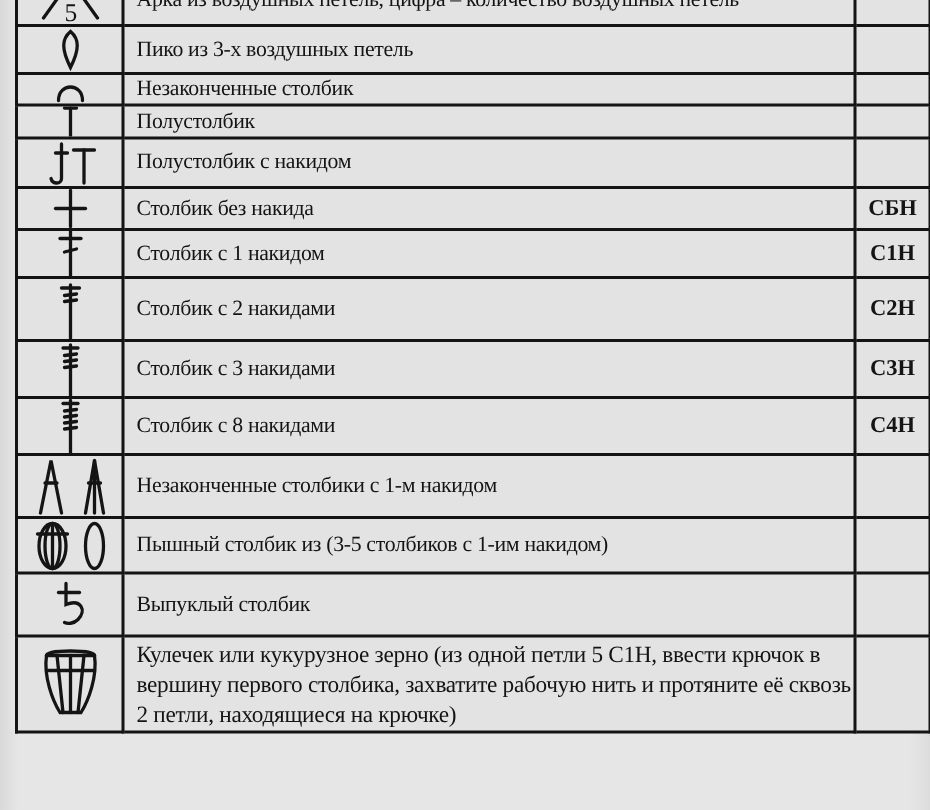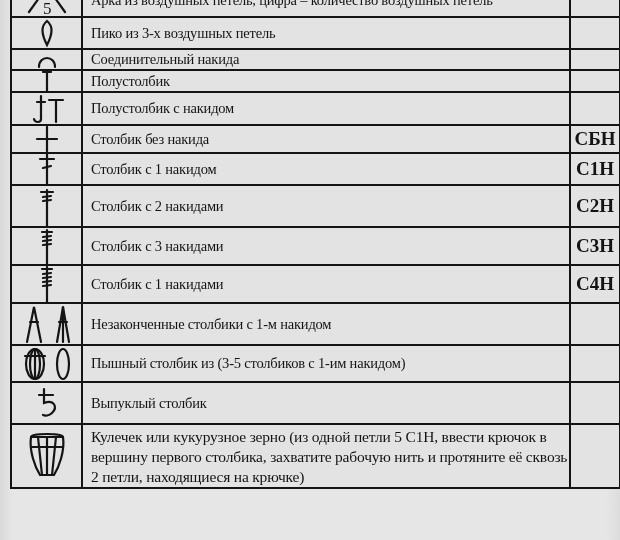--- a/index.html
+++ b/index.html
@@ -39,21 +39,21 @@
       width: 478px;
       padding-left: 8px !important;
       font-size: 14.5px;
       line-height: 17px;
       letter-spacing: -0.2px;
     }
     td.abbr {
       width: 48px;
       text-align: center;
       font-weight: bold;
-      font-size: 19px;
+      font-size: 15px;
     }
     svg.icon { display: block; margin: 0 auto; }
     svg.icon * { stroke: #141414; fill: none; stroke-width: 2.2; stroke-linecap: round; }
   </style>
 </head>
 <body>
 
 <div class="page">
   <table class="legend">
 
@@ -79,21 +79,21 @@
       <td class="desc">Пико из 3-х воздушных петель</td>
       <td class="abbr"></td>
     </tr>
 
     <tr style="height:21px">
       <td class="sym">
         <svg class="icon" width="30" height="18" viewBox="0 0 30 18">
           <path d="M7 16 C7 4 23 4 23 16"></path>
         </svg>
       </td>
-      <td class="desc">Соединительный накида</td>
+      <td class="desc">Незаконченные столбик</td>
       <td class="abbr"></td>
     </tr>
 
     <tr style="height:15px">
       <td class="sym">
         <svg class="icon" width="30" height="20" viewBox="0 0 30 20">
           <path d="M15 1 L15 20"></path>
           <path d="M11 1 L19 1"></path>
         </svg>
       </td>
@@ -168,21 +168,21 @@
       <td class="sym">
         <svg class="icon" width="30" height="36" viewBox="0 0 30 36">
           <path d="M15 1 L15 36"></path>
           <path d="M10 3 L20 3"></path>
           <path d="M11 8 L19 7"></path>
           <path d="M11 12 L19 11"></path>
           <path d="M11 16 L19 15"></path>
           <path d="M11 20 L19 19"></path>
         </svg>
       </td>
-      <td class="desc">Столбик с 1 накидами</td>
+      <td class="desc">Столбик с 8 накидами</td>
       <td class="abbr">С4Н</td>
     </tr>
 
     <tr style="height:32px">
       <td class="sym">
         <svg class="icon" width="64" height="40" viewBox="0 0 64 40">
           <path d="M12 38 L19 3 L26 38"></path>
           <path d="M15 18 L23 18"></path>
           <path d="M42 38 L48 3 L54 38"></path>
           <path d="M48 3 L48 38"></path>

